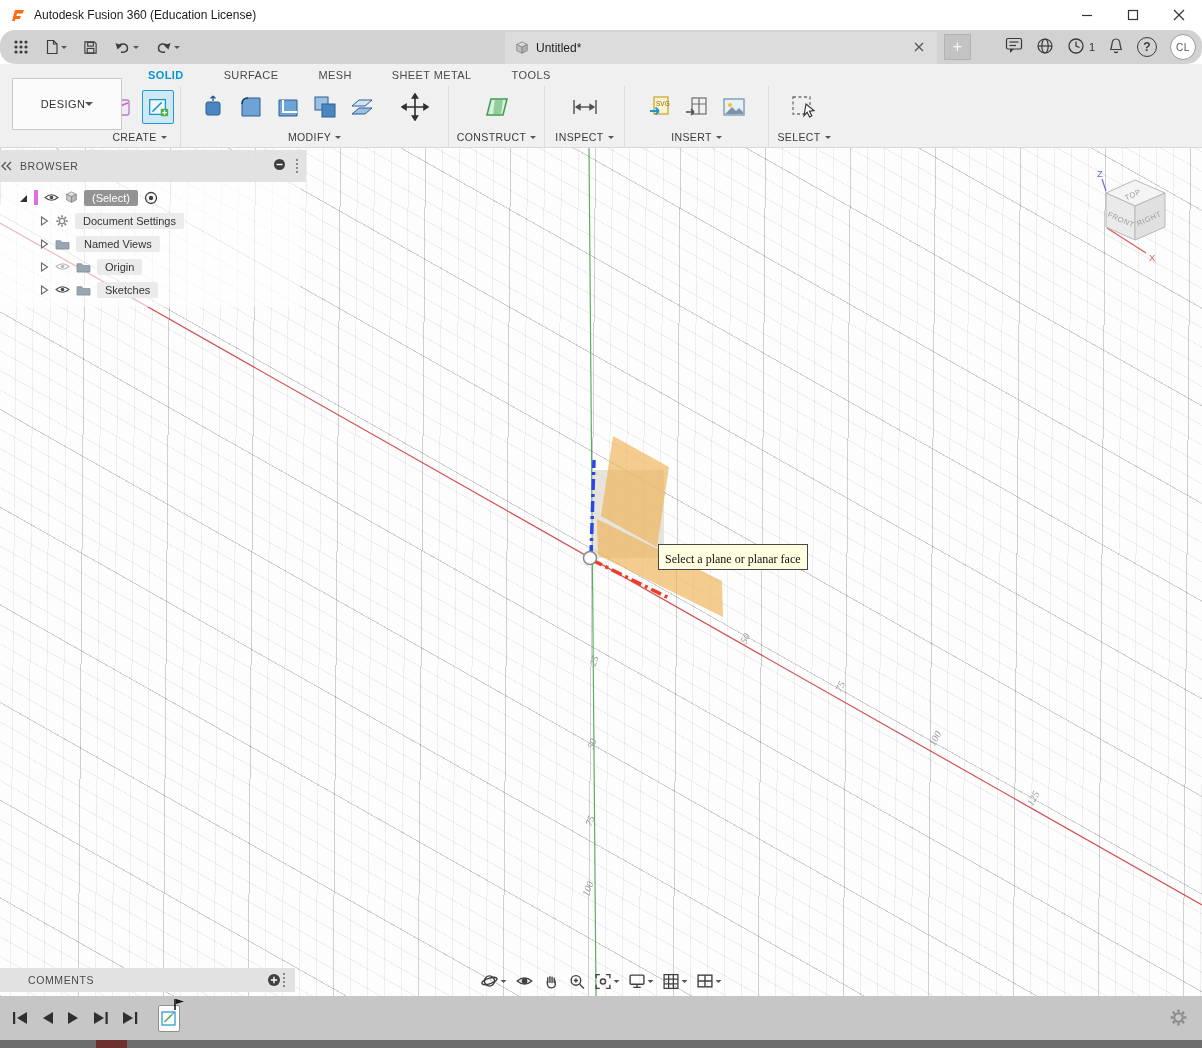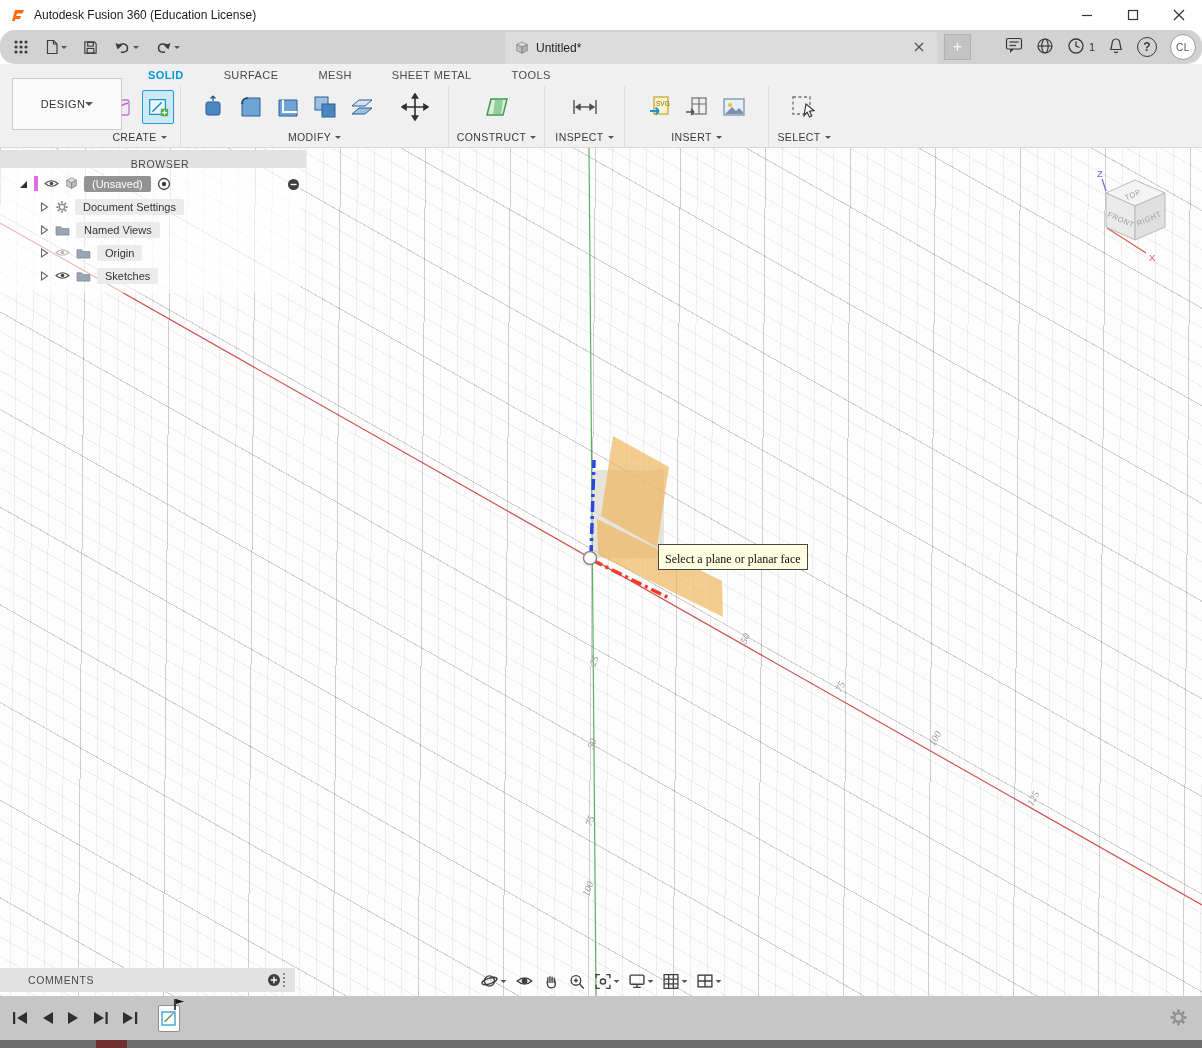--- a/index.html
+++ b/index.html
@@ -53,21 +53,21 @@
       repeating-linear-gradient(90.5deg, rgba(0,0,0,0.06) 0 1px, transparent 1px 17px),
       repeating-linear-gradient(29.5deg, rgba(0,0,0,0.06) 0 1px, transparent 1px 17px);
   }
   .scene { position:absolute; inset:0; }
   .tick-label { font-size:10px; font-style:italic; fill:#969696; font-family:"Liberation Serif","DejaVu Serif",serif; }
   .vc-label { font-size:7.5px; fill:#9b9b9b; letter-spacing:.5px; }
   .tooltip { position:absolute; left:658px; top:396px; background:#fffee1; border:1px solid #474747; padding:7px 6px 2px 6px; font-family:"Liberation Serif","DejaVu Serif",serif; font-size:12px; color:#111; white-space:nowrap; }
 
   
   .browser { position:absolute; left:0; top:2px; width:306px; }
-  .panel-header { height:18px; background:rgba(224,224,224,.95); display:flex; align-items:center; gap:8px; padding:0 6px 0 20px;flex-direction:column; }
+  .panel-header { height:32px; background:rgba(224,224,224,.95); display:flex; align-items:center; gap:8px; padding:0 6px 0 0; }
   .panel-header .ph-title { font-size:10.5px; color:#4a4a4a; letter-spacing:.6px; }
   .panel-grip { width:4px; height:14px; border-left:2px dotted #8a8a8a; margin-left:2px; }
   .tree { background:rgba(255,255,255,.6); padding:4px 0 6px 0; width:300px; }
   .tree-row { height:23px; display:flex; align-items:center; gap:6px; }
   .tree-row.root { padding-left:18px; }
   .tree-row.child { padding-left:40px; }
   .pill { background:#ebebeb; border-radius:2px; padding:2px 8px; font-size:11px; color:#333; }
   .pill.root-pill { background:#939393; color:#fff; }
   .magenta-bar { width:4px; height:15px; background:#e26ce2; }
 
@@ -456,21 +456,21 @@
           <span class="magenta-bar"></span>
           <svg width="15" height="11" viewBox="0 0 16 12">
             <path d="M1,6 Q8,0 15,6 Q8,12 1,6 Z" fill="none" stroke="#4a4a4a" stroke-width="1.2"></path>
               <circle cx="8" cy="6" r="2" fill="#4a4a4a"></circle>
           </svg>
           <svg width="13" height="13" viewBox="0 0 16 16">
             <polygon points="8,1 14,4 8,7 2,4" fill="#dedede" stroke="#7a7a7a" stroke-width="0.8"></polygon>
             <polygon points="2,4 8,7 8,14 2,11" fill="#c8c8c8" stroke="#7a7a7a" stroke-width="0.8"></polygon>
             <polygon points="14,4 8,7 8,14 14,11" fill="#b6b6b6" stroke="#7a7a7a" stroke-width="0.8"></polygon>
           </svg>
-          <span class="pill root-pill">(Unsaved)</span>
+          <span class="pill root-pill">(Select)</span>
           <svg width="14" height="14" viewBox="0 0 14 14">
             <circle cx="7" cy="7" r="5.5" fill="none" stroke="#3f3f3f" stroke-width="1.3"></circle>
               <circle cx="7" cy="7" r="2.2" fill="#3f3f3f"></circle>
           </svg>
         </div>
 
         <div class="tree-row child">
           <svg width="9" height="10" viewBox="0 0 9 10">
             <polygon points="1.5,1 7.5,5 1.5,9" fill="none" stroke="#6a6a6a" stroke-width="1.1"></polygon>
           </svg>

